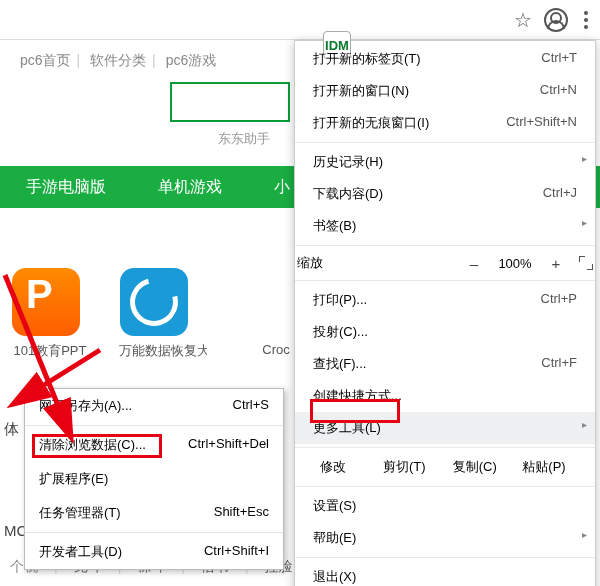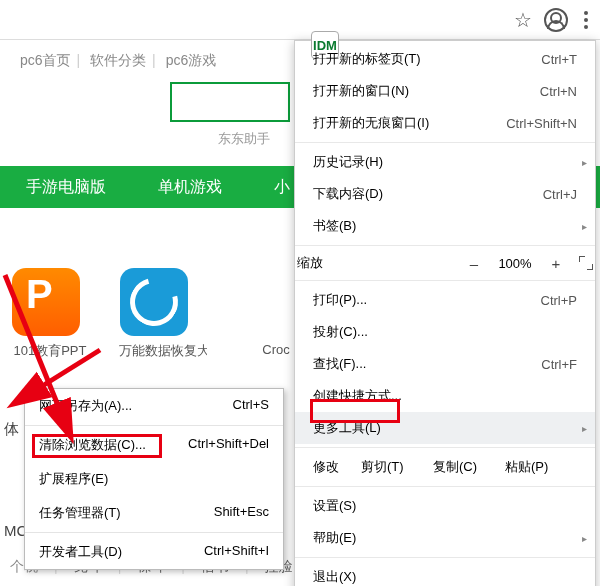--- a/index.html
+++ b/index.html
@@ -32,36 +32,36 @@
 .appicon.r { background: #1a9bd8; position: relative; display:flex; align-items:center; justify-content:center; }
 .appicon.r::before { content:""; width:38px; height:38px; border:5px solid #fff; border-radius:50%; border-top-color:transparent; transform:rotate(30deg); }
 .applabels { display:flex; gap:25px; margin:6px 0 0 6px; font-size:13px; color:#555; }
 .applabels div { width:88px; text-align:center; white-space:nowrap; overflow:hidden; }
 
 .submenu { position: absolute; left: 24px; top: 388px; width: 260px; background: #fff; border: 1px solid #bbb; box-shadow: 2px 2px 6px rgba(0,0,0,.25); font-size: 13px; z-index: 50; }
 .submenu .row { display: flex; justify-content: space-between; padding: 8px 14px; cursor: default; }
 .submenu .sep { height: 1px; background: #e4e4e4; margin: 2px 0; }
 
 .mainmenu { position: absolute; right: 4px; top: 40px; width: 302px; background: #fff; border: 1px solid #ccc; box-shadow: 0 2px 10px rgba(0,0,0,.25); font-size: 13px; z-index: 40; padding: 2px 0; }
-.mainmenu .idm { position:absolute; top:-10px; left:16px; width:28px; height:28px; border:1px solid #aaa; border-radius:4px; background:#fff; display:flex; align-items:center; justify-content:center; font-size:13px; color:#0a7a2f; font-weight:bold; }
-.mainmenu .row { display: flex; align-items: center; padding: 7px 18px; position: relative; }
+.mainmenu .idm { position:absolute; top:-10px; left:28px; width:28px; height:28px; border:1px solid #aaa; border-radius:4px; background:#fff; display:flex; align-items:center; justify-content:center; font-size:13px; color:#0a7a2f; font-weight:bold; }
+.mainmenu .row { display: flex; align-items: flex-start; padding: 7px 18px; position: relative; }
 .mainmenu .row .label { flex: 1; }
 .mainmenu .row .shortcut { color: #555; }
 .mainmenu .sep { height: 1px; background: #e8e8e8; margin: 3px 0; }
 .mainmenu .subarrow::after { content: "▸"; position: absolute; right: 8px; color: #888; font-size: 10px; }
 .mainmenu .row.hl { background: #eef0f2; }
 .mainmenu .zoomrow { display:flex; align-items:center; padding:5px 2px; gap:8px; }
 .mainmenu .zoomrow .label { flex:1; }
 .mainmenu .zoomrow .btn { width:22px; text-align:center; color:#444; font-size:15px; }
 .mainmenu .zoomrow .val { width:44px; text-align:center; }
 .mainmenu .fs { width:14px; height:14px; position:relative; margin-left:4px; }
 .mainmenu .fs::before, .mainmenu .fs::after { content:""; position:absolute; width:5px; height:5px; border:1.5px solid #555; }
 .mainmenu .fs::before { top:0; left:0; border-right:none; border-bottom:none; }
 .mainmenu .fs::after { bottom:0; right:0; border-left:none; border-top:none; }
-.mainmenu .editrow { display:flex; padding:7px 18px; gap:0; }
+.mainmenu .editrow { display:flex; padding:7px 18px; gap:15px;margin-left:7px; }
 .mainmenu .editrow .edlabel { width:48px; }
 .mainmenu .editrow .edbtn { flex:1; text-align:left; }
 
 .redbox { position:absolute; border:3px solid #e70012; z-index:90; pointer-events:none; }
 .redbox.a { left: 32px; top: 434px; width: 130px; height: 24px; }
 .redbox.b { left: 310px; top: 399px; width: 90px; height: 24px; }
 
 .arrow { position:absolute; z-index:95; pointer-events:none; }
 .arrow svg { overflow:visible; }
 

